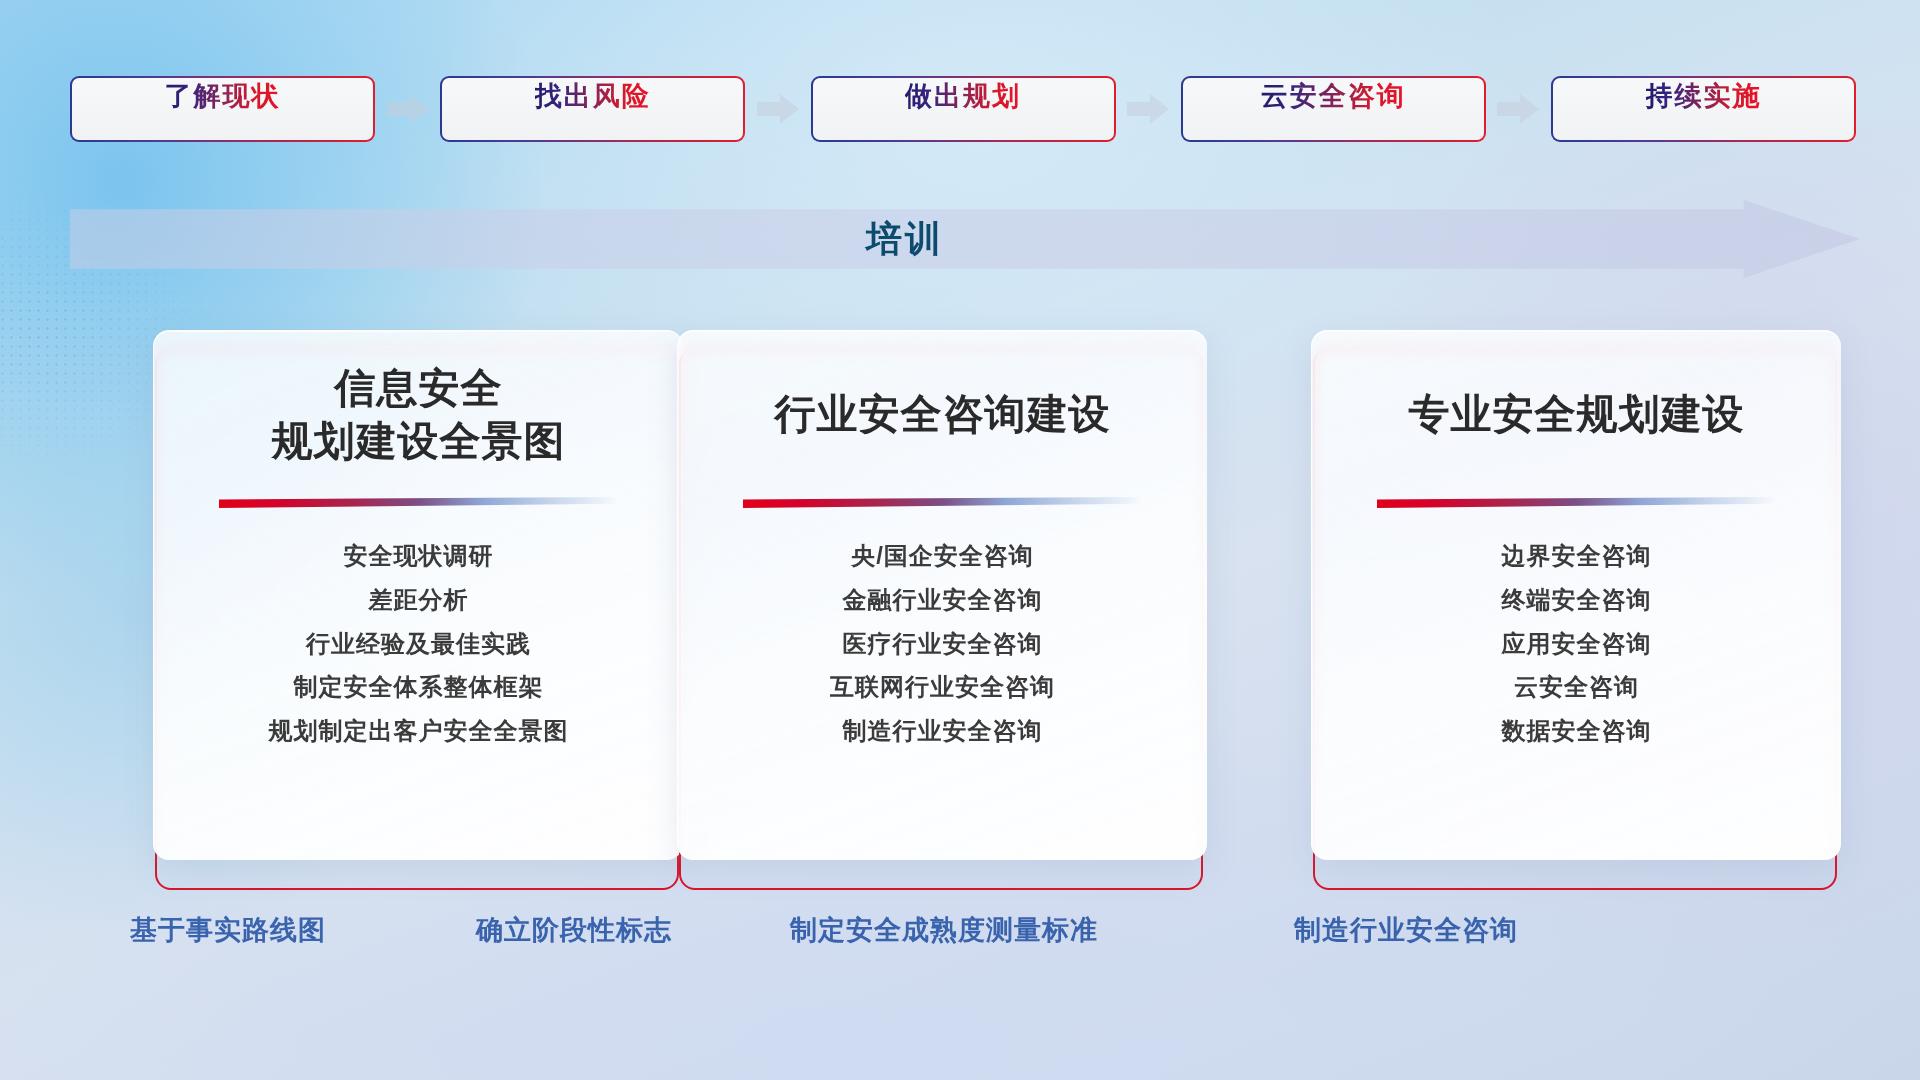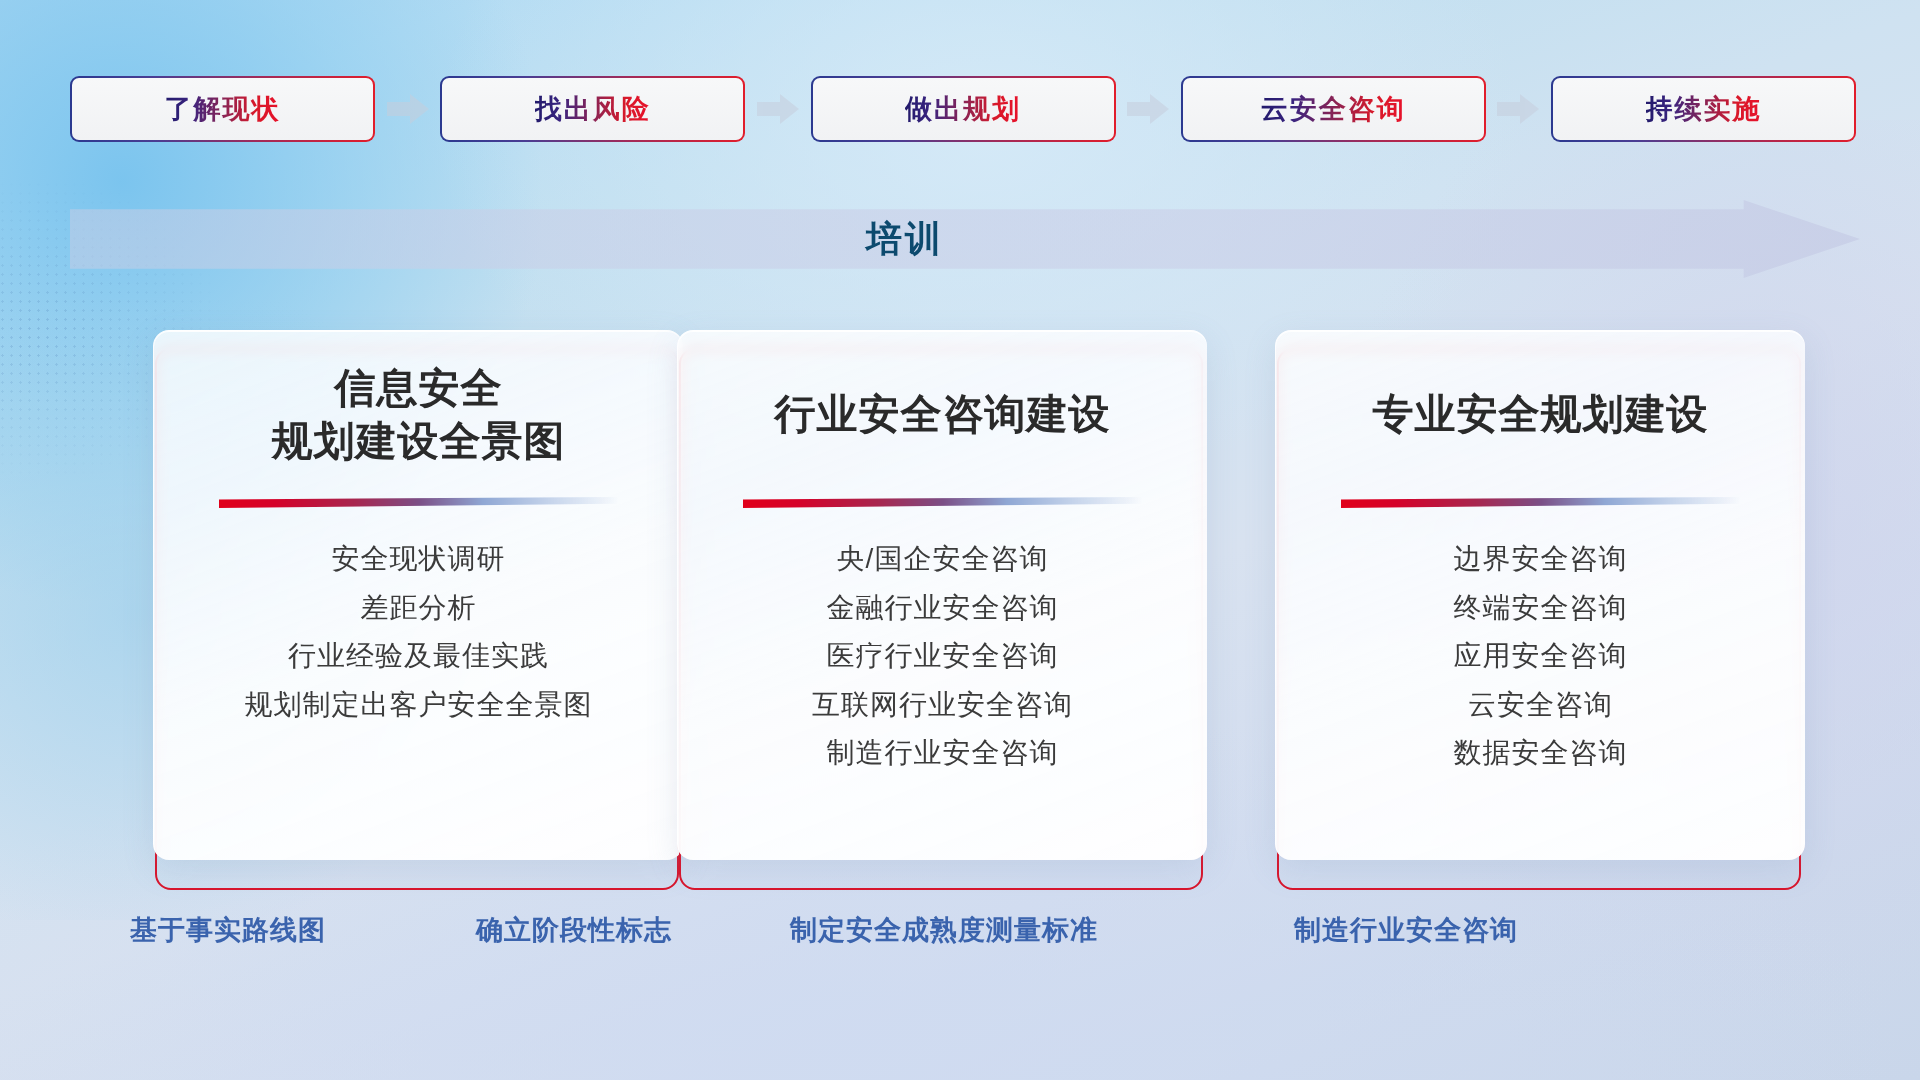--- a/index.html
+++ b/index.html
@@ -62,21 +62,21 @@
     position:relative;
     border-radius:9px;
     padding:2px;
     background:linear-gradient(90deg,#2b3990 0%,#4a3d93 28%,#a32a58 62%,#e11d2b 100%);
     flex:0 0 auto;
   }
   .step-inner{
     width:100%; height:100%;
     border-radius:7px;
     background:linear-gradient(180deg,#f7f8f9 0%,#f1f2f4 100%);
-    display:flex; align-items:center; justify-content:center;
+    display:flex; justify-content:center;
   }
   .step-label{
     font-size:27px; font-weight:700; letter-spacing:2px;
     background:linear-gradient(90deg,#221a6b 0%,#3a2480 22%,#8e2352 52%,#d8192a 78%,#e8112a 100%);
     -webkit-background-clip:text; background-clip:text;
     color:transparent;
     -webkit-text-fill-color:transparent;
   }
   .step-arrow{
     flex:0 0 auto;
@@ -117,21 +117,21 @@
 
   
   #cards{
     position:absolute; left:70px; top:330px; width:1790px; height:560px;
   }
   .card-wrap{
     position:absolute; top:0; width:530px; height:560px;
   }
   .card-wrap.c1{ left:35px;margin-left:48px; }
   .card-wrap.c2{ left:607px; }
-  .card-wrap.c3{ left:1205px; }
+  .card-wrap.c3{ left:1241px; }
 
   .card-outline{
     position:absolute; left:2px; top:18px; width:524px; height:542px;
     border:2.4px solid #d9142b;
     border-radius:16px;
   }
   .card{
     position:absolute; left:0; top:0; width:530px; height:530px;
     border-radius:16px;
     background:linear-gradient(160deg,
@@ -170,21 +170,21 @@
         rgba(226,234,246,0) 100%);
     clip-path:polygon(0 22%, 100% 0%, 100% 62%, 0 100%);
   }
 
   .card-list{
     margin-top:34px;
     display:flex; flex-direction:column; align-items:center; gap:15px;
   }
   .card-list li{
     list-style:none;
-    font-size:28px; color:#3b3b3b; letter-spacing:1px; line-height:1.2;
+    font-size:24px; color:#3b3b3b; letter-spacing:1px; line-height:1.2;font-weight:bold;
   }
 
   
   #bottom-labels{
     position:absolute; left:0; top:912px; width:1920px; height:52px;
   }
   .bottom-label{
     position:absolute; top:0;
     font-size:27px; font-weight:700; color:#3a63ad; letter-spacing:1px;
     white-space:nowrap;
@@ -273,20 +273,21 @@
         <span class="ln">信息安全</span>
         <span class="ln">规划建设全景图</span>
       </div>
       <div class="card-divider">
         <span class="bar"></span>
       </div>
       <ul class="card-list">
         <li>安全现状调研</li>
         <li>差距分析</li>
         <li>行业经验及最佳实践</li>
+        <li>制定安全体系整体框架</li>
         <li>规划制定出客户安全全景图</li>
       </ul>
     </div>
   </div>
 
   <div class="card-wrap c2">
     <div class="card-outline"></div>
     <div class="card">
       <div class="card-title">
         <span class="ln">行业安全咨询建设</span>

